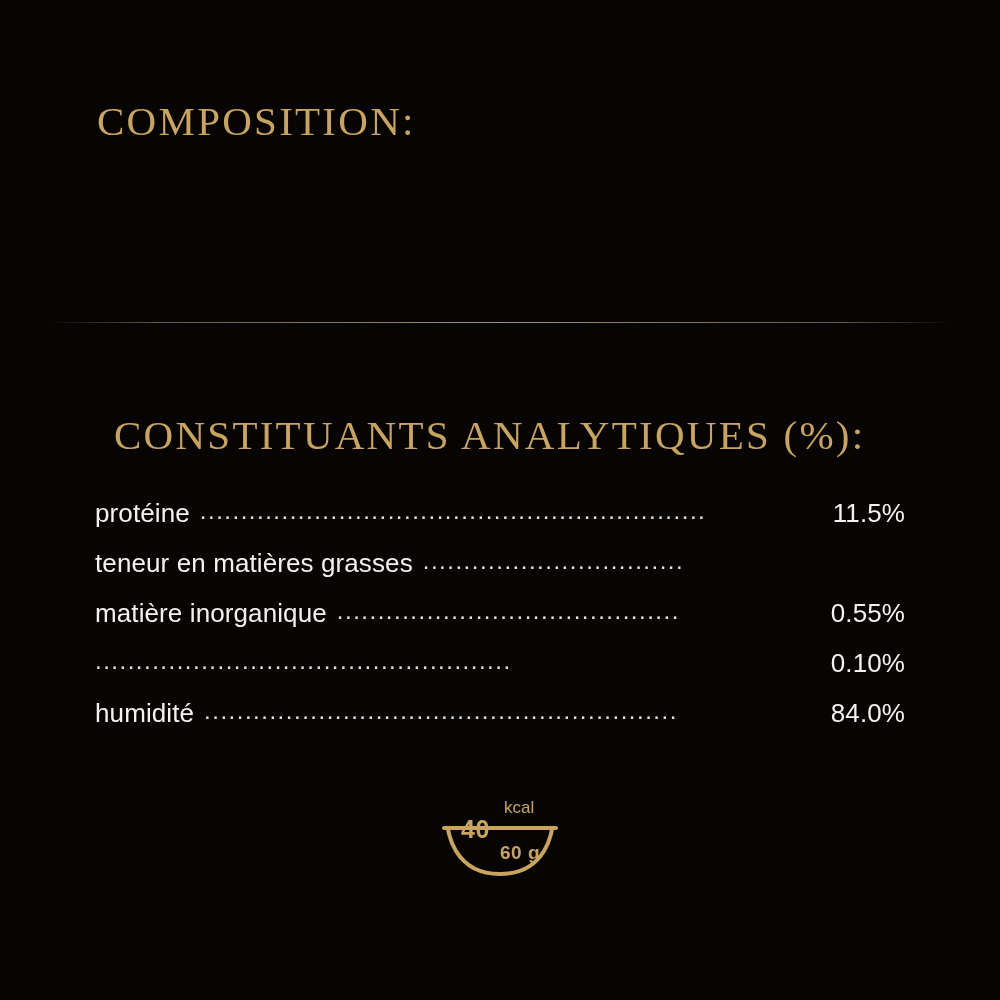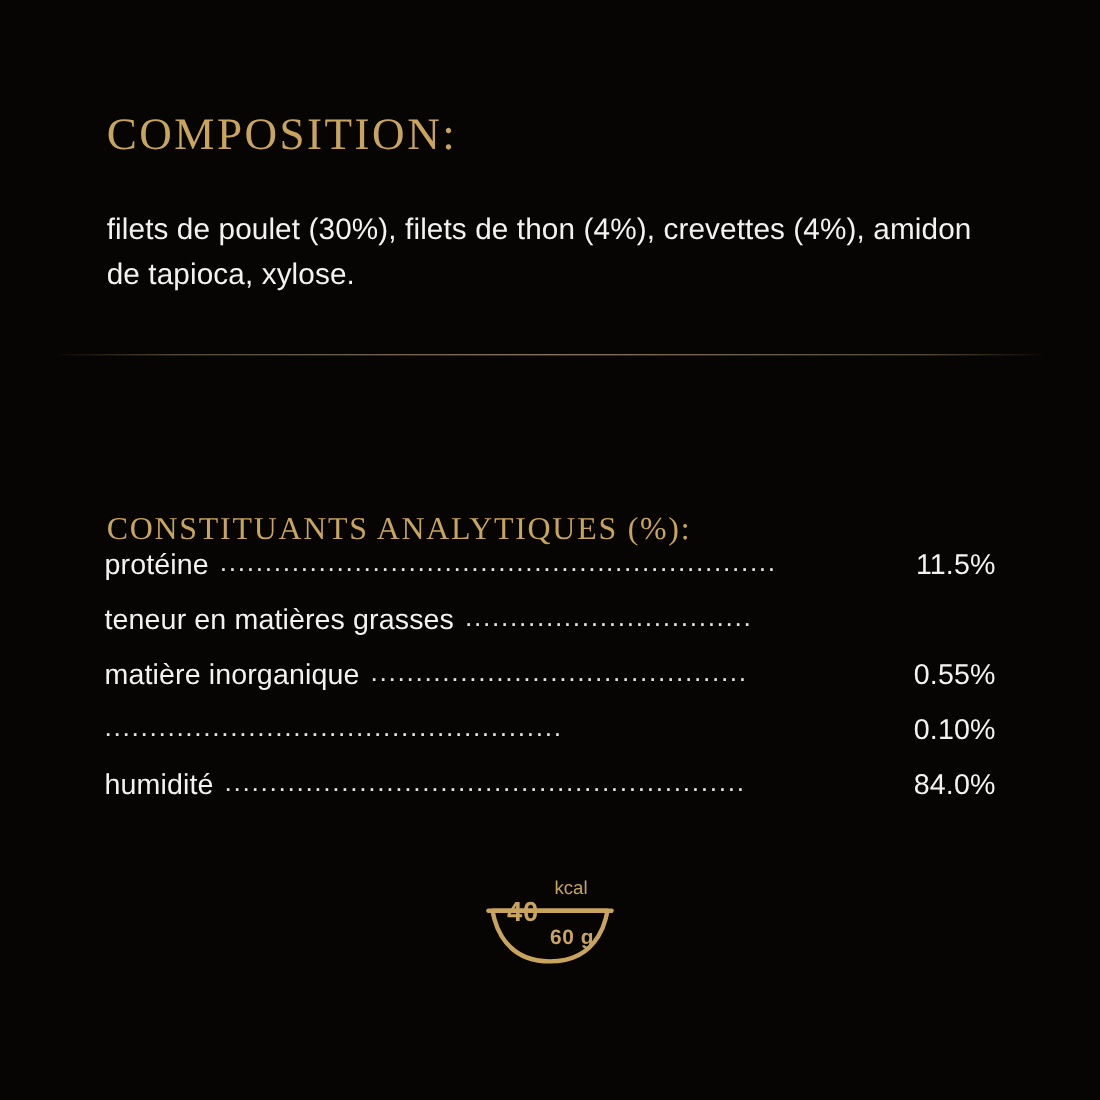--- a/index.html
+++ b/index.html
@@ -32,25 +32,24 @@
   }
   #composition-heading {
     position: absolute;
     left: 97px;
     top: 98px;
     font-size: 41px;
     line-height: 46px;
   }
   #analytics-heading {
     position: absolute;
-    left: 97px;
+    left: 114px;
     top: 412px;
-    font-size: 29px;
+    font-size: 41px;
     line-height: 46px;
-    margin-top: 46px;
   }
 
   
   #composition-text {
     position: absolute;
     left: 97px;
     top: 188px;
     width: 800px;
     font-size: 27px;
     line-height: 41px;
@@ -149,21 +148,20 @@
     margin-left: 22px;
   }
 </style>
 </head>
 <body>
 
 <div class="page">
 
   <div class="heading" id="composition-heading">COMPOSITION:</div>
 
-  <div id="composition-text">filets de poulet (30%), filets de thon (4%), crevettes (4%), amidon de tapioca, xylose.</div>
 
   <div class="divider"></div>
 
   <div class="heading" id="analytics-heading">CONSTITUANTS ANALYTIQUES (%):</div>
 
   <div id="analytics-list">
 
     <div class="row">
       <span class="label">protéine</span>
       <span class="dots">..............................................................</span>

